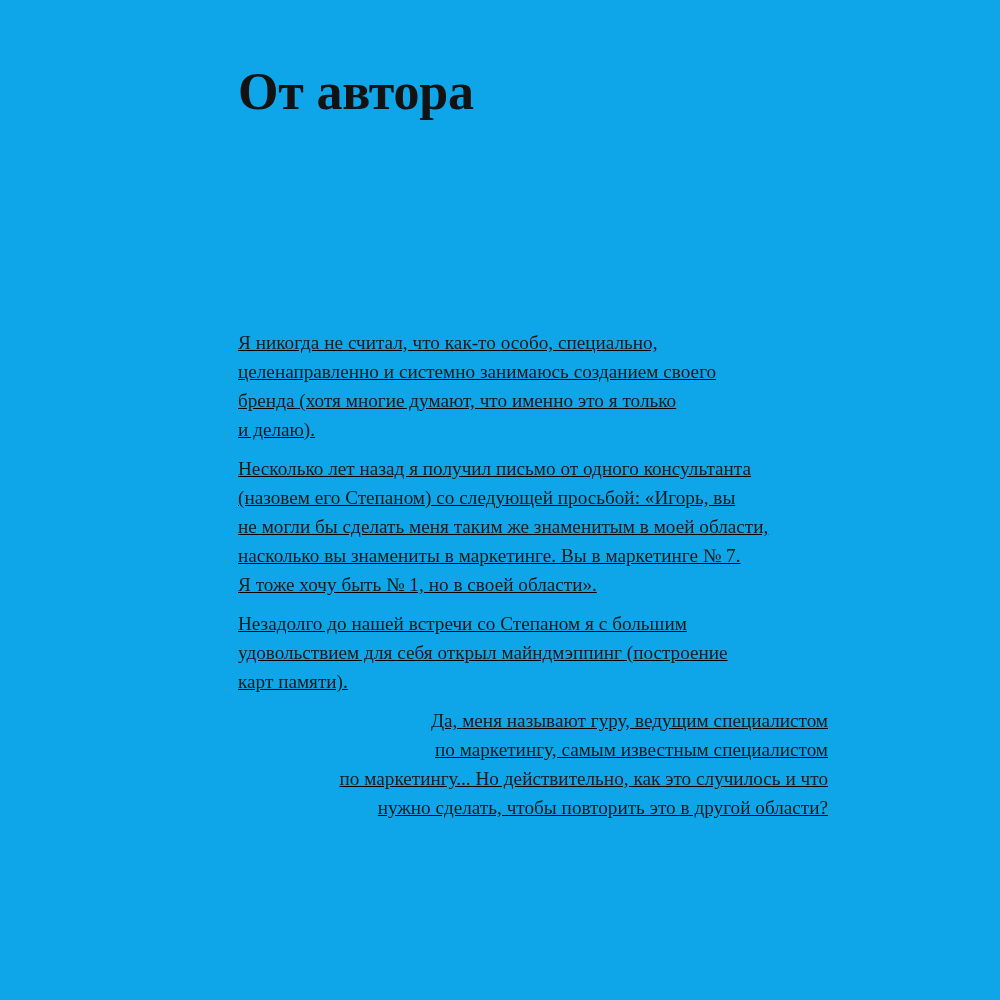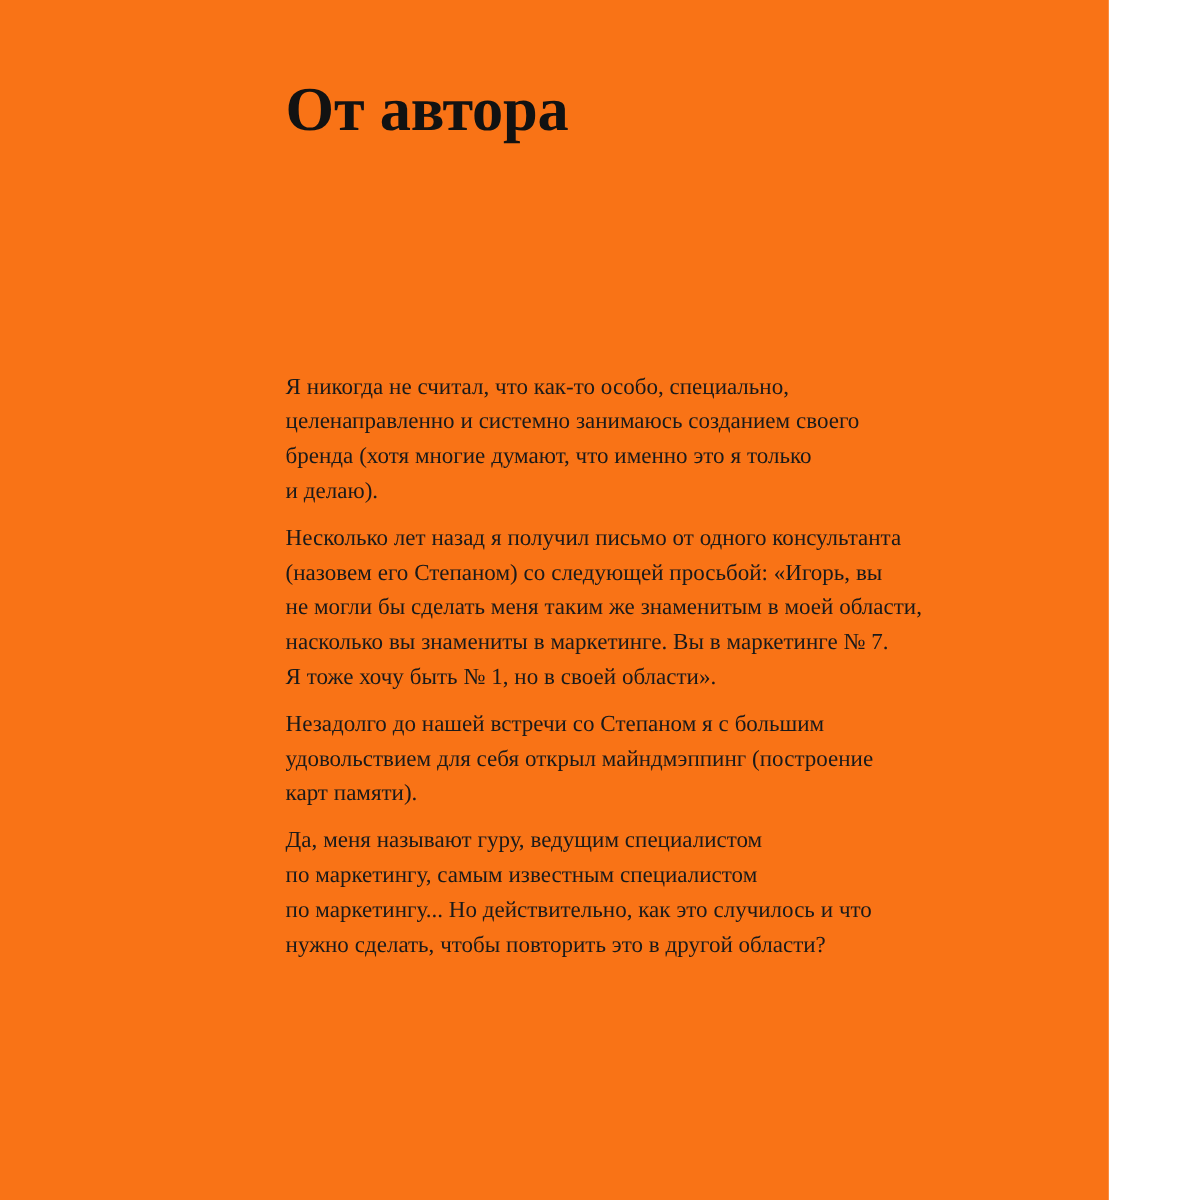--- a/index.html
+++ b/index.html
@@ -11,23 +11,23 @@
     width: 1000px;
     height: 1000px;
     background: #ffffff;
     font-family: "Liberation Serif", "DejaVu Serif", serif;
     -webkit-font-smoothing: antialiased;
     overflow: hidden;
   }
 
   .page {
     position: relative;
-    width: 924px;
+    width: 1000px;
     height: 1000px;
-    background: #f97316;
+    background: #0ea5e9;
     box-sizing: border-box;
   }
 
   
   .page-title {
     position: absolute;
     left: 238px;
     top: 26px;
     width: 700px;
     font-family: "Liberation Serif", "DejaVu Serif", serif;
@@ -36,37 +36,39 @@
     line-height: 62px;
     letter-spacing: -0.2px;
     color: #121212;
     white-space: nowrap;
   }
 
   
   .body-text {
     position: absolute;
     left: 238px;
-    top: 308px;
+    top: 328px;
     width: 590px;
+    text-decoration: underline;
   }
 
   .paragraph {
     font-family: "Liberation Serif", "DejaVu Serif", serif;
     font-size: 19.2px;
     line-height: 29px;
     color: #1a1a1a;
     margin: 0 0 10px 0;
     text-align: left;
     word-spacing: 0.1px;
     white-space: pre-line;
   }
 
   .paragraph:last-child {
     margin-bottom: 0;
+    text-align: right;
   }
 </style>
 </head>
 <body>
 
 <div class="page">
 
   <h1 class="page-title">От автора</h1>
 
   <div class="body-text">

